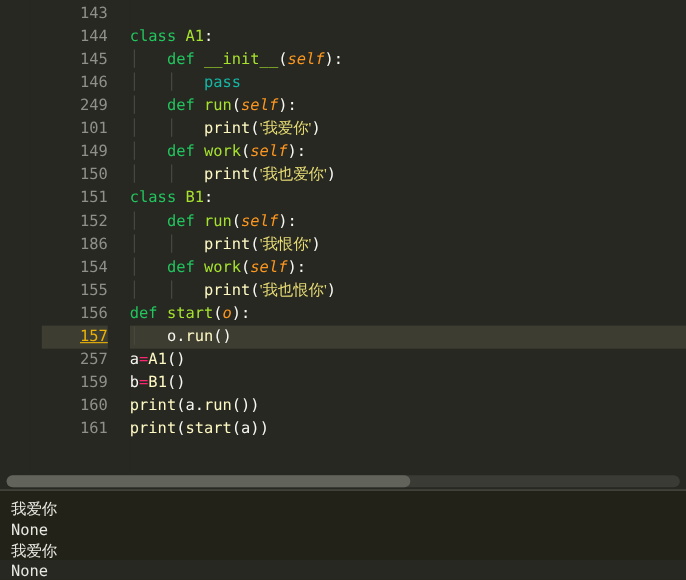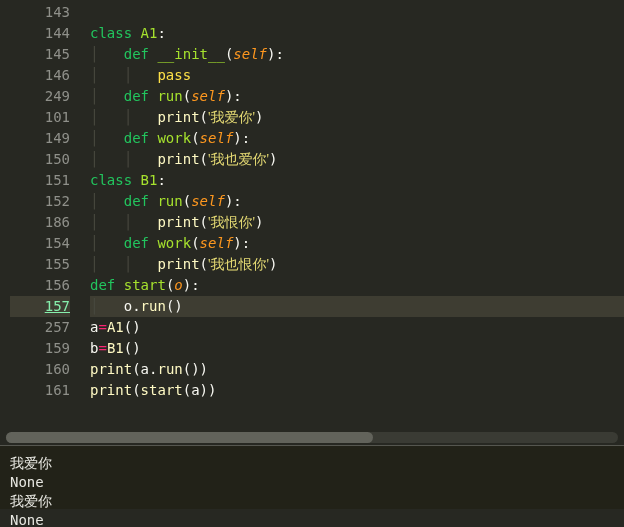--- a/index.html
+++ b/index.html
@@ -9,46 +9,47 @@
     font-family: "Consolas", "Menlo", monospace;
     font-size: 14px;
     overflow: hidden;
     color: #f8f8f2;
   }
   .editor {
     display: flex;
     height: 430px;
     background: #272822;
     overflow: hidden;
+    margin-left: 28px;
   }
   .gutter {
     background: #272822;
     color: #8f908a;
     text-align: right;
     padding: 2px 20px 2px 10px;
     user-select: none;
     line-height: 21px;
     min-width: 90px;
   }
   .gutter .ln { display: block; }
-  .gutter .ln.hl { background: #3e3d32; color: #86efac; text-decoration: underline; }
+  .gutter .ln.hl { background: #3e3d32; color: #eab308; text-decoration: underline; }
   .code {
     flex: 1;
     padding: 2px 0 2px 0;
     line-height: 21px;
     white-space: pre;
     color: #f8f8f2;
     overflow: hidden;
   }
   .code .row { display: block; height: 21px; }
   .code .row.hl { background: #3e3d32; }
   .tok-kw   { color: #22c55e; }   
   .tok-fn   { color: #a6e22e; }                         
   .tok-self { color: #fd971f; font-style: italic; }    
-  .tok-pass { color: #fde047; }                         
+  .tok-pass { color: #14b8a6; }                         
   .tok-str  { color: #e6db74; font-family: Liberation Serif, serif; }                         
   .tok-call { color: #fef9c3; }                         
   .tok-op   { color: #f92672; }                         
   .tok-def  { color: #f8f8f2; }                         
   .tok-guide{ color: #48493f; }                         
 
   .hscroll {
     height: 15px;
     background: #272822;
     display: flex;

